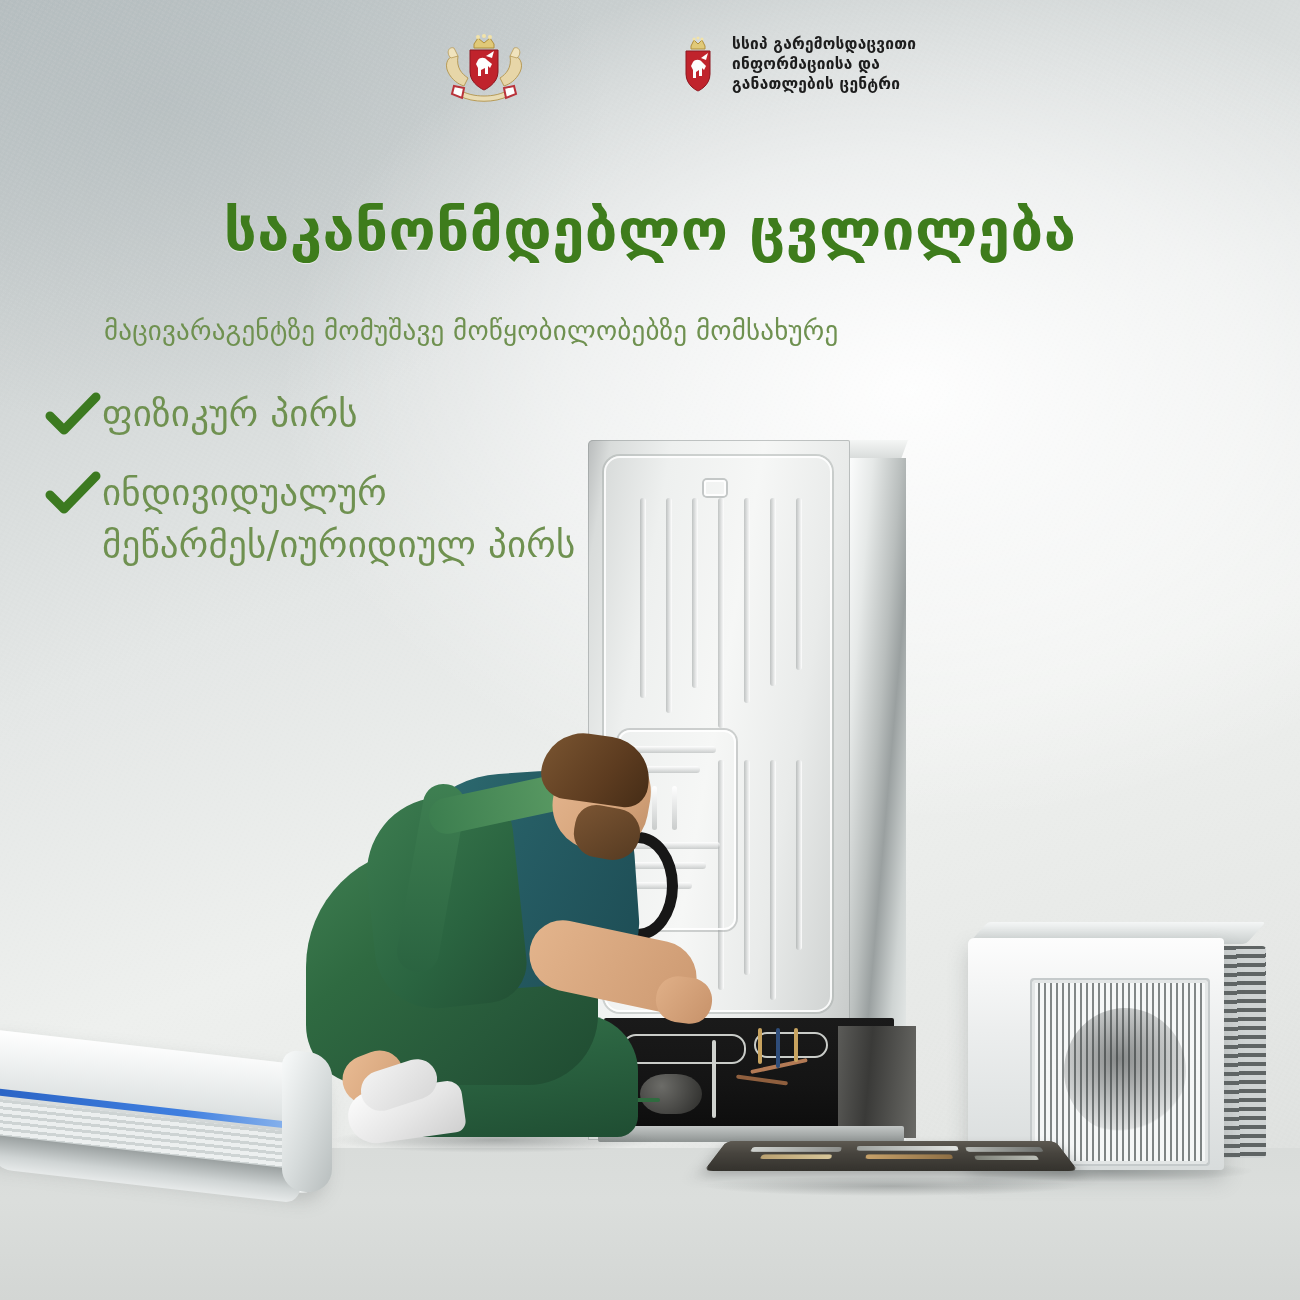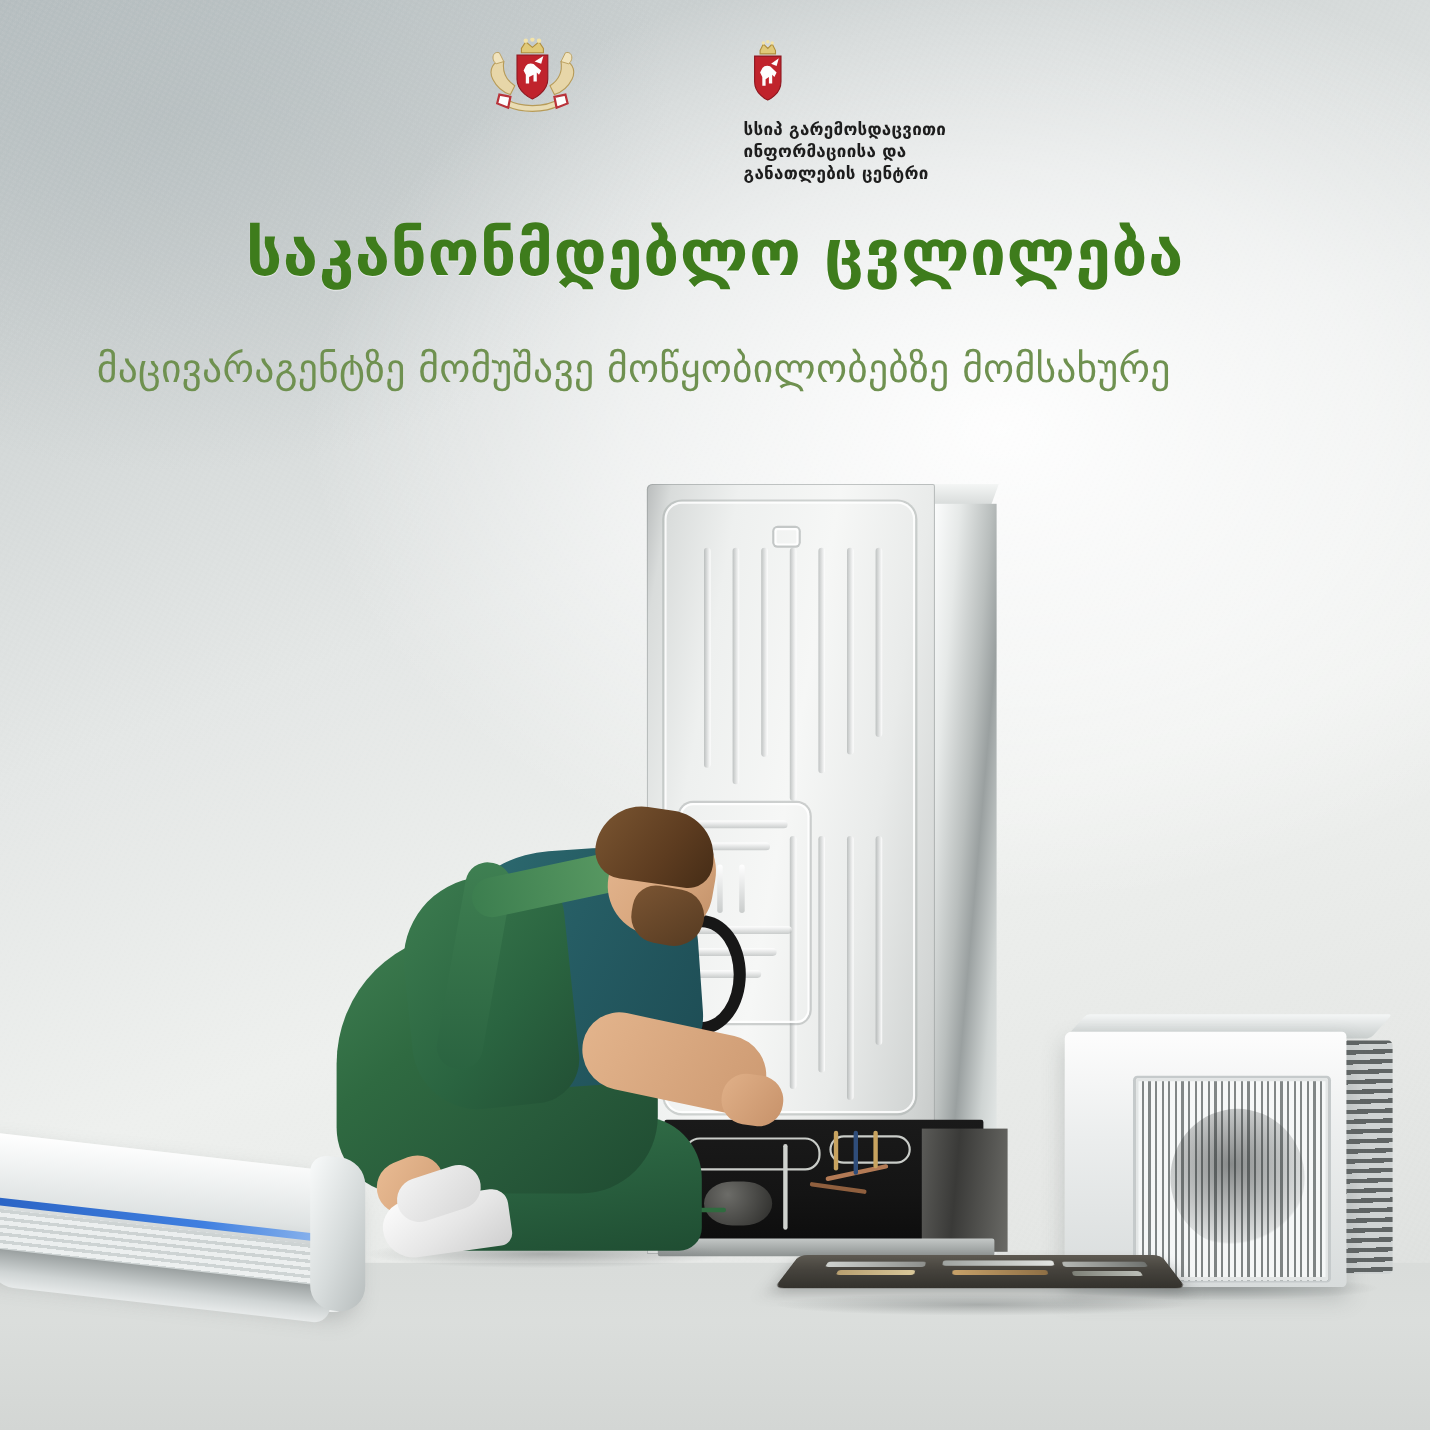--- a/index.html
+++ b/index.html
@@ -21,40 +21,40 @@
     background-image:
       repeating-linear-gradient(27deg, rgba(255,255,255,0.035) 0 2px, rgba(0,0,0,0.02) 2px 4px),
       repeating-linear-gradient(117deg, rgba(255,255,255,0.03) 0 3px, rgba(0,0,0,0.015) 3px 5px);
     opacity:.55;mix-blend-mode:overlay;
   }
 
   
   .header{position:absolute;top:34px;left:0;width:1300px;display:flex;justify-content:center;align-items:flex-start;gap:52px;z-index:20;}
   .org{display:flex;flex-direction:column;align-items:center;}
   .org.left{width:280px;}
-  .org.right{flex-direction:column;align-items:flex-start;gap:12px;width:280px;}
+  .org.right{flex-direction:row;align-items:flex-start;gap:12px;width:280px;}
   .org-text{
     font-size:15.5px;line-height:1.22;font-weight:bold;color:#1d1d1d;
     letter-spacing:.2px;text-align:center;white-space:pre-line;
   }
   .org.right .org-text{text-align:left;font-size:15.5px;line-height:1.3;}
 
   
   .emblem{position:relative;width:84px;height:72px;margin-bottom:8px;}
   .emblem.small{width:44px;height:60px;margin:2px 0 0 0;flex:0 0 auto;}
 
   
   .title{
     position:absolute;top:196px;left:0;width:1300px;text-align:center;z-index:20;
     font-size:58px;font-weight:bold;color:#3e7c1c;letter-spacing:.5px;
     text-shadow:0 1px 1px rgba(255,255,255,.6);
   }
   .subtitle{
-    position:absolute;top:315px;left:88px;width:1100px;z-index:20;
-    font-size:36px;color:#6f9150;letter-spacing:.2px;white-space:nowrap;
+    position:absolute;top:315px;left:104px;width:1100px;z-index:20;
+    font-size:27px;color:#6f9150;letter-spacing:.2px;white-space:nowrap;
   }
 
   
   .bullets{position:absolute;top:388px;left:44px;z-index:20;}
   .bullet{display:flex;align-items:flex-start;margin-bottom:26px;}
   .check{flex:0 0 auto;width:58px;height:48px;margin-top:2px;}
   .bullet-text{
     font-size:37px;line-height:1.42;color:#6f9150;letter-spacing:.2px;white-space:pre-line;
   }
 
@@ -412,14 +412,33 @@
       </div>
       <div class="org-text">სსიპ გარემოსდაცვითი
 ინფორმაციისა და
 განათლების ცენტრი</div>
     </div>
   </div>
 
   <div class="title">საკანონმდებლო ცვლილება</div>
   <div class="subtitle">მაცივარაგენტზე მომუშავე მოწყობილობებზე მომსახურე</div>
 
+  <div class="bullets">
+    <div class="bullet">
+      <span class="check">
+        <svg viewBox="0 0 58 48" width="58" height="48">
+          <path d="M6 26 L20 40 L52 7" fill="none" stroke="#3c7a20" stroke-width="9" stroke-linecap="round" stroke-linejoin="round"></path>
+        </svg>
+      </span>
+      <span class="bullet-text">ფიზიკურ პირს</span>
+    </div>
+    <div class="bullet">
+      <span class="check">
+        <svg viewBox="0 0 58 48" width="58" height="48">
+          <path d="M6 26 L20 40 L52 7" fill="none" stroke="#3c7a20" stroke-width="9" stroke-linecap="round" stroke-linejoin="round"></path>
+        </svg>
+      </span>
+      <span class="bullet-text">ინდივიდუალურ
+მეწარმეს/იურიდიულ პირს</span>
+    </div>
+  </div>
 
 </div>
 
 </body></html>

